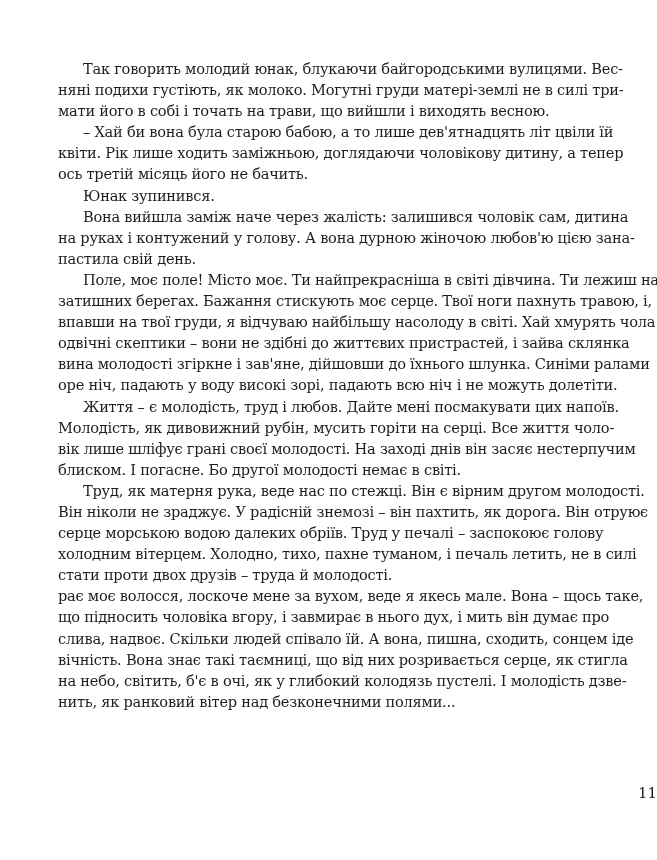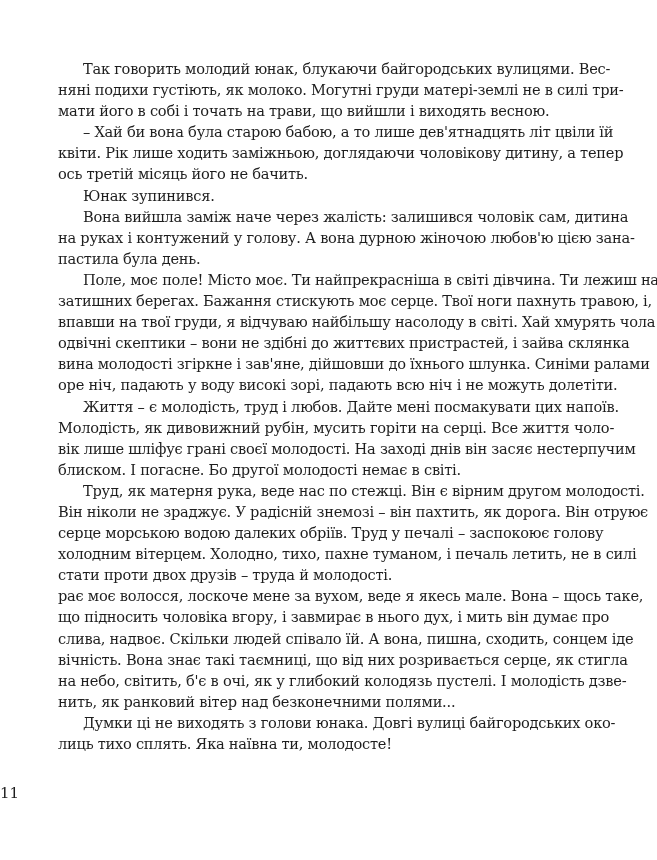--- a/index.html
+++ b/index.html
@@ -21,47 +21,47 @@
     text-align-last: justify;
     height: 21.1px;
     letter-spacing: -0.25px;
   }
   .line.last { text-align-last: left; }
   .line.indent { padding-left: 25px; }
   .page-number {
     position: absolute;
     left: 0; right: 0;
     top: 784px;
-    text-align: left;
+    text-align: right;
     font-family: "DejaVu Serif", "Liberation Serif", serif;
     font-size: 15px;
     color: #1e1e1e;
   }
 </style>
 </head>
 <body>
 
 <div class="page" id="page-body">
     <div>
-      <span class="line indent">Так говорить молодий юнак, блукаючи байгородських вулицями. Вес-</span>
+      <span class="line indent">Так говорить молодий юнак, блукаючи байгородськими вулицями. Вес-</span>
       <span class="line">няні подихи густіють, як молоко. Могутні груди матері-землі не в силі три-</span>
       <span class="line last">мати його в собі і точать на трави, що вийшли і виходять весною.</span>
     </div>
     <div>
       <span class="line indent">– Хай би вона була старою бабою, а то лише дев'ятнадцять літ цвіли їй</span>
       <span class="line">квіти. Рік лише ходить заміжньою, доглядаючи чоловікову дитину, а тепер</span>
       <span class="line last">ось третій місяць його не бачить.</span>
     </div>
     <div>
       <span class="line indent last">Юнак зупинився.</span>
     </div>
     <div>
       <span class="line indent">Вона вийшла заміж наче через жалість: залишився чоловік сам, дитина</span>
       <span class="line">на руках і контужений у голову. А вона дурною жіночою любов'ю цією зана-</span>
-      <span class="line last">пастила була день.</span>
+      <span class="line last">пастила свій день.</span>
     </div>
     <div>
       <span class="line indent">Поле, моє поле! Місто моє. Ти найпрекрасніша в світі дівчина. Ти лежиш на</span>
       <span class="line">затишних берегах. Бажання стискують моє серце. Твої ноги пахнуть травою, і,</span>
       <span class="line">впавши на твої груди, я відчуваю найбільшу насолоду в світі. Хай хмурять чола</span>
       <span class="line">одвічні скептики – вони не здібні до життєвих пристрастей, і зайва склянка</span>
       <span class="line">вина молодості згіркне і зав'яне, дійшовши до їхнього шлунка. Синіми ралами</span>
       <span class="line last">оре ніч, падають у воду високі зорі, падають всю ніч і не можуть долетіти.</span>
     </div>
     <div>
@@ -78,18 +78,14 @@
       <span class="line last">стати проти двох друзів – труда й молодості.</span>
     </div>
     <div>
       <span class="line">рає моє волосся, лоскоче мене за вухом, веде я якесь мале. Вона – щось таке,</span>
       <span class="line">що підносить чоловіка вгору, і завмирає в нього дух, і мить він думає про</span>
       <span class="line">слива, надвоє. Скільки людей співало їй. А вона, пишна, сходить, сонцем іде</span>
       <span class="line">вічність. Вона знає такі таємниці, що від них розривається серце, як стигла</span>
       <span class="line">на небо, світить, б'є в очі, як у глибокий колодязь пустелі. І молодість дзве-</span>
       <span class="line last">нить, як ранковий вітер над безконечними полями...</span>
     </div>
-    <div>
-      <span class="line indent">Думки ці не виходять з голови юнака. Довгі вулиці байгородських око-</span>
-      <span class="line last">лиць тихо сплять. Яка наївна ти, молодосте!</span>
-    </div>
   </div>
 <div class="page-number">11</div>
 
 </body></html>

